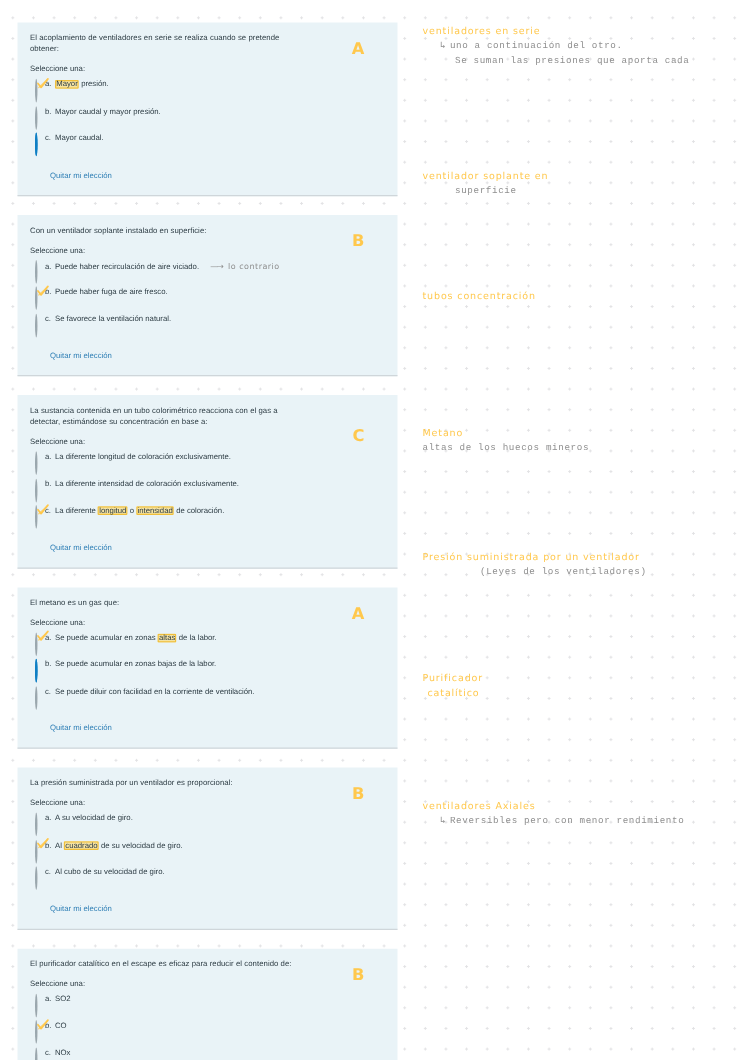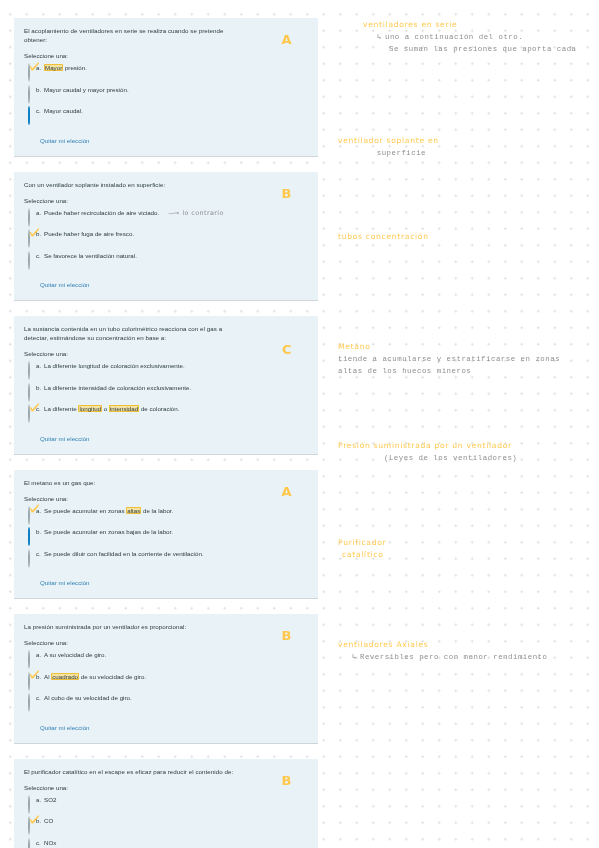--- a/index.html
+++ b/index.html
@@ -125,21 +125,21 @@
   }
   .note .line{
     font-family:Liberation Mono, monospace;
     color:#8f8f8f;
     font-size:7.4px;
     letter-spacing:.5px;
     white-space:nowrap;
     line-height:11.5px;
   }
   .note .line.i1{padding-left:14px;}
-  .note .line.i2{padding-left:26px;text-align:center;}
+  .note .line.i2{padding-left:26px;}
   .note .line.i3{padding-left:46px;}
   .arrow{display:inline-block;margin-right:3px;color:#8f8f8f;}
 </style>
 </head>
 <body>
 
 <div class="page">
 
   <div class="cards">
       <div class="qcard"><p class="qtext">El acoplamiento de ventiladores en serie se realiza cuando se pretende obtener:</p><div class="answer-letter" style="right: 26px; top: 14px;">A</div><div class="selhdr">Seleccione una:</div><div class="opt">
@@ -235,35 +235,34 @@
           <span class="olabel"><span class="oletter">b.</span><span>CO</span></span>
         </div>
         <div class="opt">
           <span style="position: relative; display: inline-block; flex: 0 0 auto;"><span class="radio"></span></span>
           <span class="olabel"><span class="oletter">c.</span><span>NOx</span></span>
         </div>
       </div>
     </div>
 
   <div class="notes">
-      <div class="note" style="top: 20px; margin-left: 25px;">
+      <div class="note" style="top: 20px;">
         <div class="title">ventiladores en serie</div>
         <div class="line i1"><span class="arrow">↳</span><span>uno a continuación del otro.</span></div>
         <div class="line i2">Se suman las presiones que aporta cada</div>
       </div>
       <div class="note" style="top: 136px;">
         <div class="title">ventilador soplante en</div>
         <div class="line i2">superficie</div>
       </div>
       <div class="note" style="top: 232px;">
         <div class="title">tubos concentración</div>
       </div>
       <div class="note" style="top: 342px;">
         <div class="title">Metano</div>
-        <div class="line">tiende a acumularse y  estratificarse en zonas</div>
         <div class="line">altas de los huecos mineros</div>
       </div>
       <div class="note" style="top: 441px;">
         <div class="title">Presión suministrada por un ventilador</div>
         <div class="line i3">(Leyes de los ventiladores)</div>
       </div>
       <div class="note" style="top: 538px;">
         <div class="title">Purificador</div>
         <div class="title" style="margin-left: 4px;">catalítico</div>
       </div>

